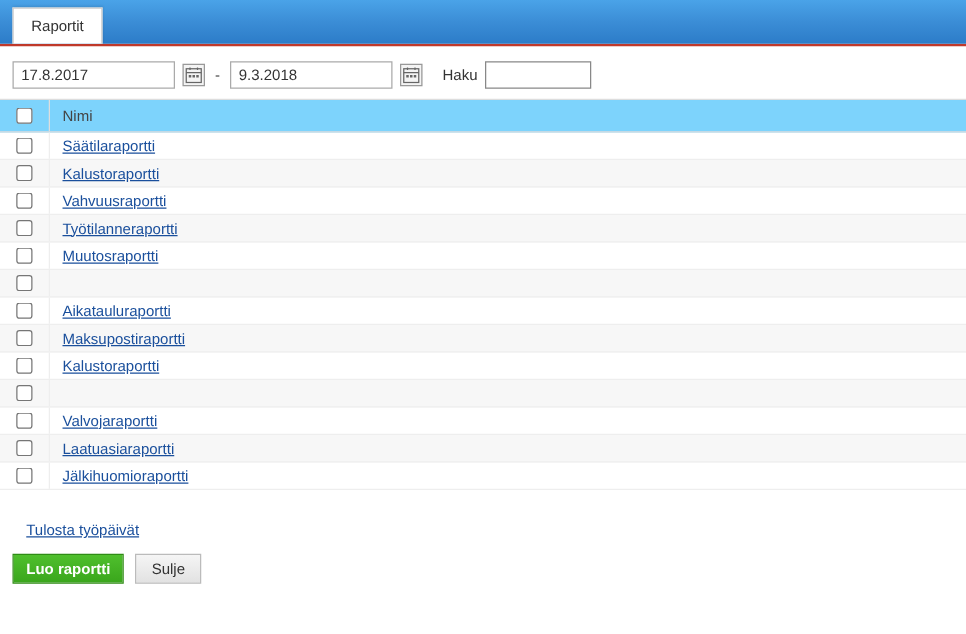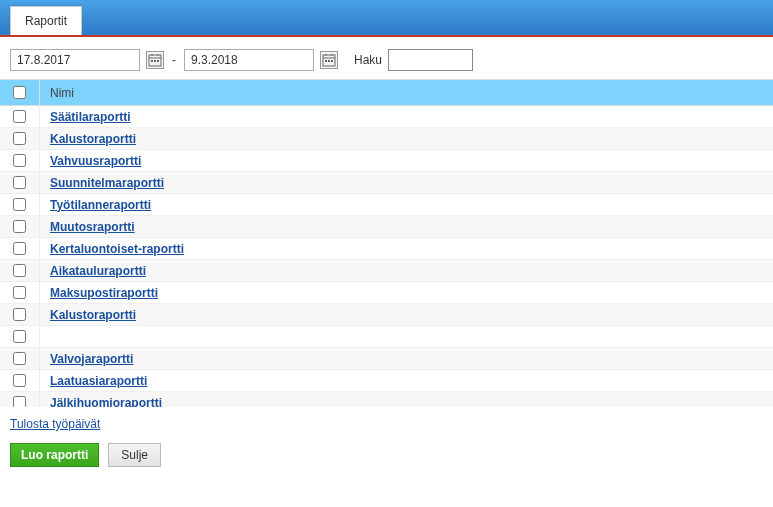--- a/index.html
+++ b/index.html
@@ -102,32 +102,31 @@
   .cell-check {
     width: 40px;
     display: flex;
     justify-content: center;
     border-right: 1px solid #eee;
     height: 100%;
     align-items: center;
   }
   .cell-name {
     padding-left: 10px;
-    font-weight: bold;
   }
   .link {
     color: #1a4f9c;
     text-decoration: underline;
     cursor: pointer;
   }
   input[type="checkbox"] {
     width: 13px; height: 13px;
   }
   .footer-link {
-    padding: 10px 10px 6px 10px;
+    padding: 10px 10px 6px 21px;
   }
   .footer-link a {
     color: #1a4f9c;
     text-decoration: underline;
     cursor: pointer;
     font-size: 12px;
   }
   .footer-btns {
     padding: 6px 10px 10px 10px;
     display: flex;
@@ -213,39 +212,32 @@
       <div class="row">
         <div class="cell-check">
           <input type="checkbox" style="">
         </div>
         <div class="cell-name"><a class="link">Vahvuusraportti</a></div>
       </div>
       <div class="row">
         <div class="cell-check">
           <input type="checkbox" style="">
         </div>
-        <div class="cell-name"><a class="link">Suunnitelmaraportti</a></div>
-      </div>
-      <div class="row">
-        <div class="cell-check">
-          <input type="checkbox" style="">
-        </div>
         <div class="cell-name"><a class="link">Työtilanneraportti</a></div>
       </div>
       <div class="row">
         <div class="cell-check">
           <input type="checkbox" style="">
         </div>
         <div class="cell-name"><a class="link">Muutosraportti</a></div>
       </div>
       <div class="row">
         <div class="cell-check">
           <input type="checkbox" style="">
         </div>
-        <div class="cell-name"><a class="link">Kertaluontoiset-raportti</a></div>
       </div>
       <div class="row">
         <div class="cell-check">
           <input type="checkbox" style="">
         </div>
         <div class="cell-name"><a class="link">Aikatauluraportti</a></div>
       </div>
       <div class="row">
         <div class="cell-check">
           <input type="checkbox" style="">

